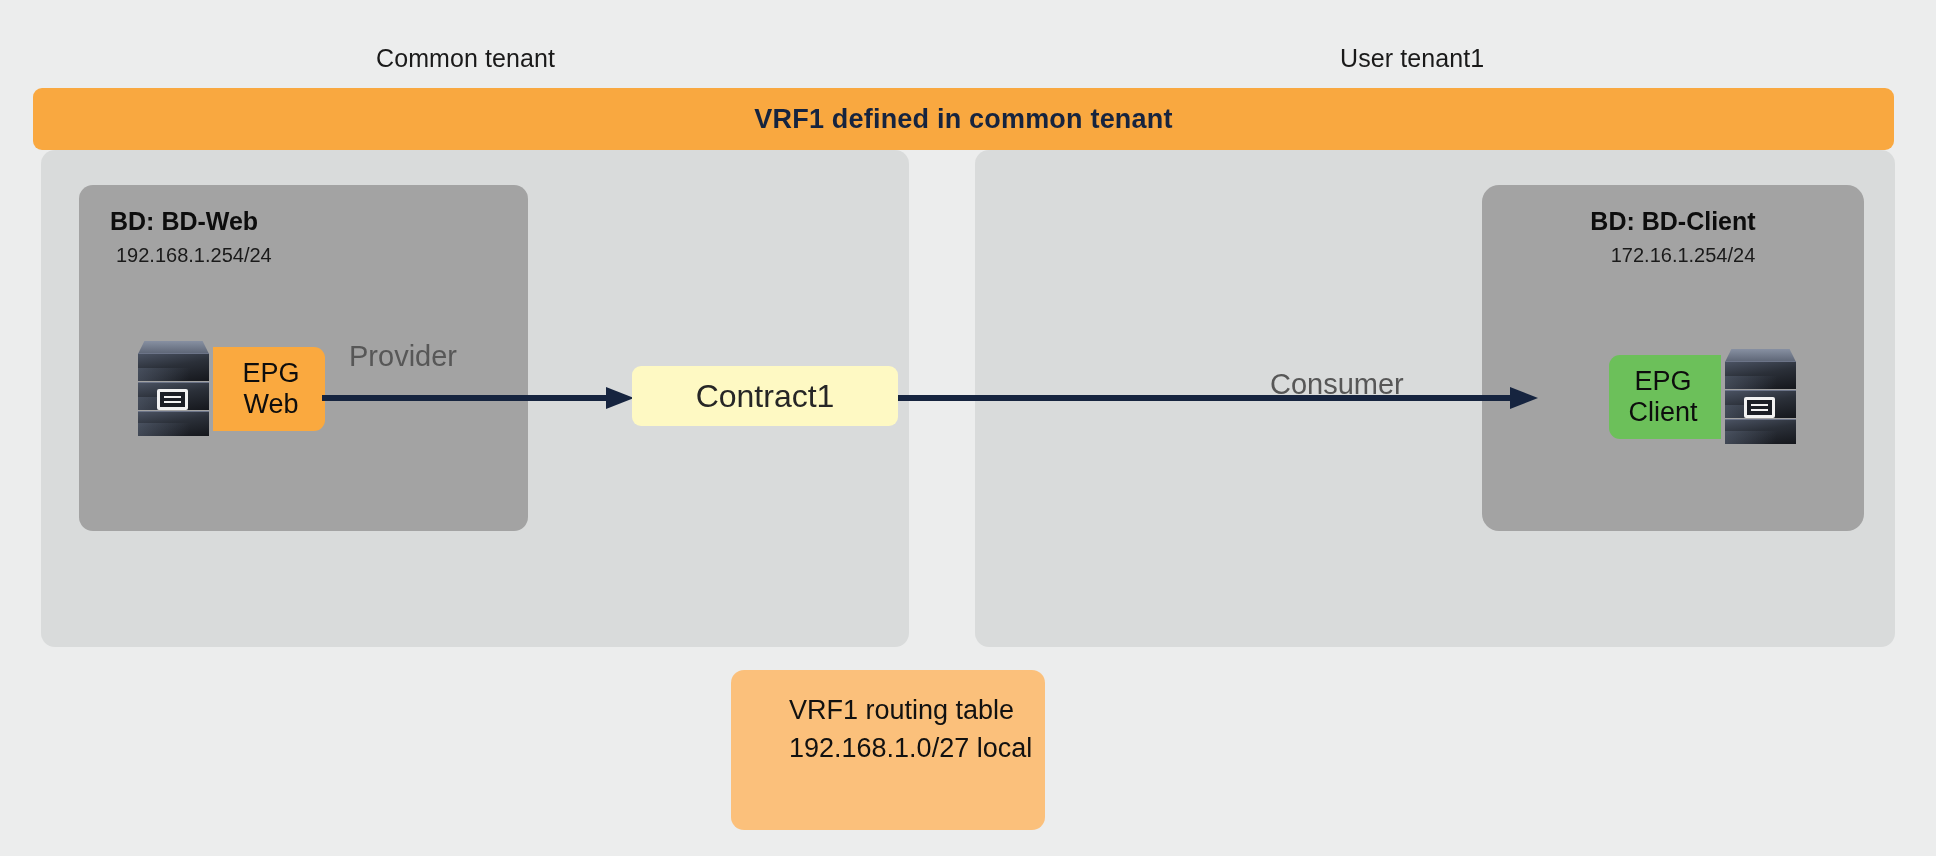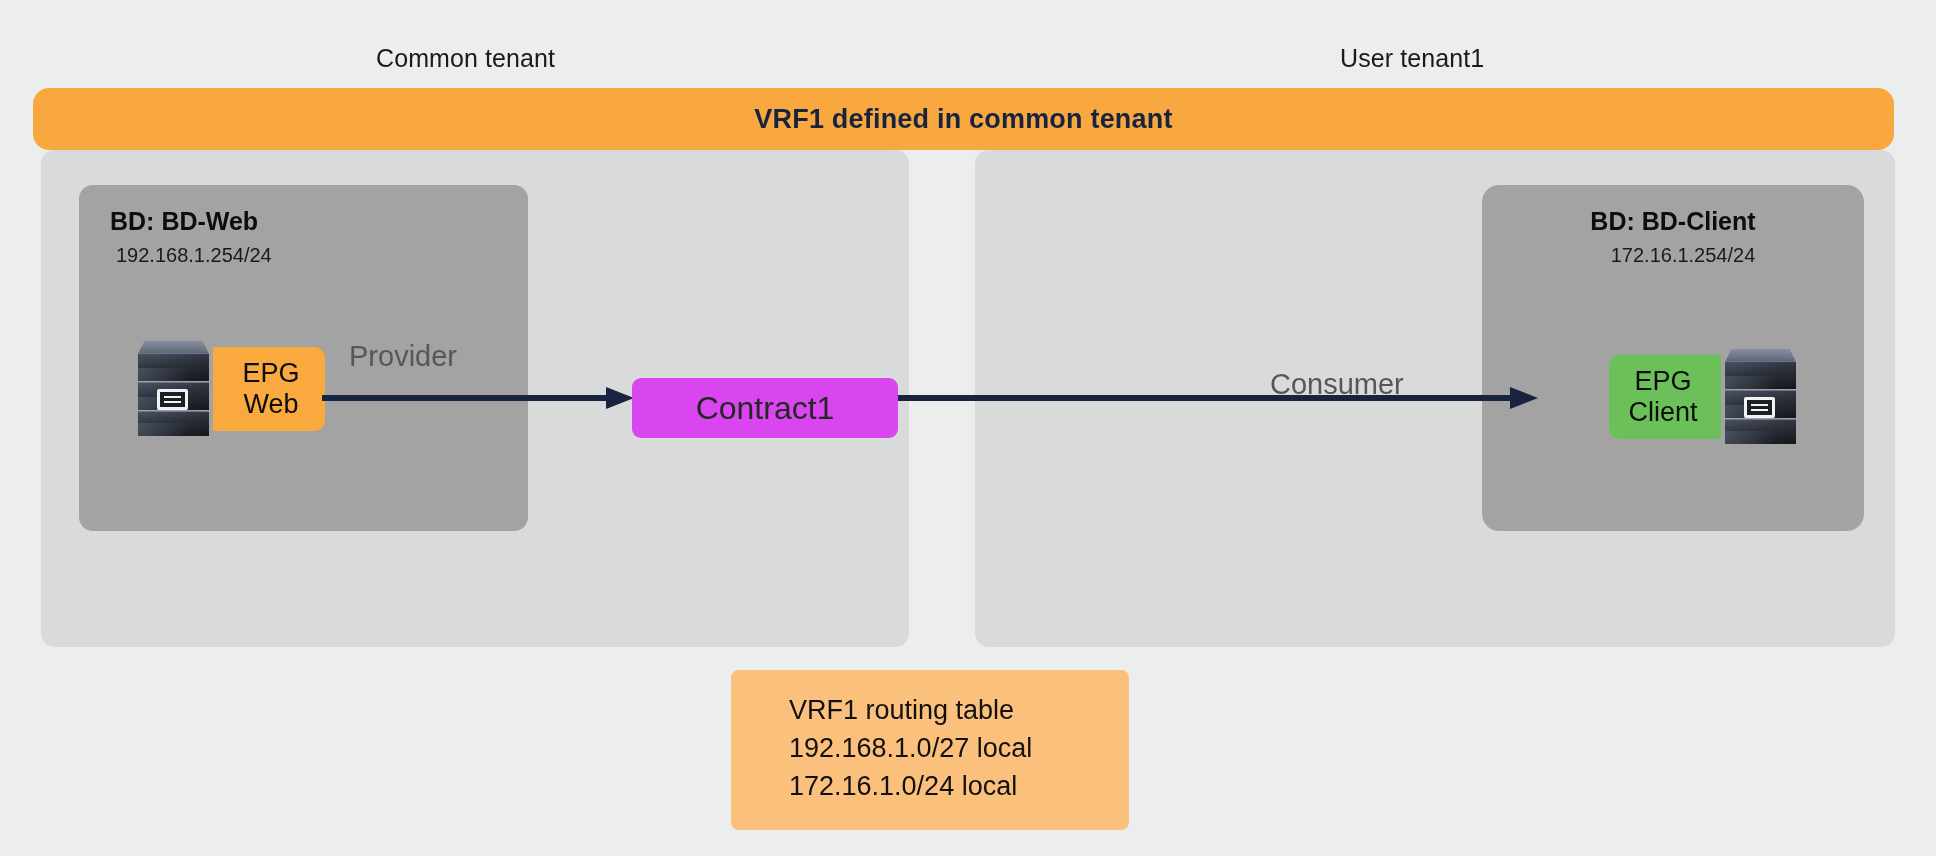--- a/index.html
+++ b/index.html
@@ -30,21 +30,21 @@
   #caption-user   { left: 1340px; top: 44px; }
 
   
   #vrf-banner {
     position: absolute;
     left: 33px;
     top: 88px;
     width: 1861px;
     height: 62px;
     background: #F9A840;
-    border-radius: 16px;
+    border-radius: 9px;
     display: flex;
     align-items: center;
     justify-content: center;
   }
   #vrf-banner-label {
     font-size: 27px;
     font-weight: bold;
     color: #16243F;
     letter-spacing: .2px;
   }
@@ -175,26 +175,25 @@
   .server-icon .badge i.b1 { top: 4px; }
   .server-icon .badge i.b2 { top: 9px; }
 
   
   #contract-box {
     position: absolute;
     left: 632px;
     top: 366px;
     width: 266px;
     height: 60px;
-    background: #d946ef;
+    background: #fef9c3;
     border-radius: 9px;
     display: flex;
     align-items: center;
     justify-content: center;
-    margin-top: 12px;
   }
   #contract-label {
     font-size: 32px;
     color: #262626;
   }
 
   
   .arrow {
     position: absolute;
     height: 22px;
@@ -210,24 +209,24 @@
     white-space: nowrap;
   }
   #label-provider { left: 349px;  top: 340px; }
   #label-consumer { left: 1270px; top: 340px; margin-top: 28px; }
 
   
   #routing-table {
     position: absolute;
     left: 731px;
     top: 670px;
-    width: 398px;
+    width: 314px;
     height: 160px;
     background: #FBC07B;
-    border-radius: 8px;
+    border-radius: 13px;
     box-sizing: border-box;
     padding: 21px 0 0 58px;
   }
   .route-line {
     font-size: 27px;
     color: #111111;
     line-height: 1.41;
     white-space: nowrap;
   }
 </style>
@@ -307,16 +306,15 @@
     </svg>
   </div>
 
   <div id="contract-box">
     <span id="contract-label">Contract1</span>
   </div>
 
   <div id="routing-table">
     <div class="route-line">VRF1 routing table</div>
     <div class="route-line">192.168.1.0/27 local</div>
-    <div class="route-line">172.16.1.0/24 local</div>
   </div>
 
 </div>
 
 </body></html>

